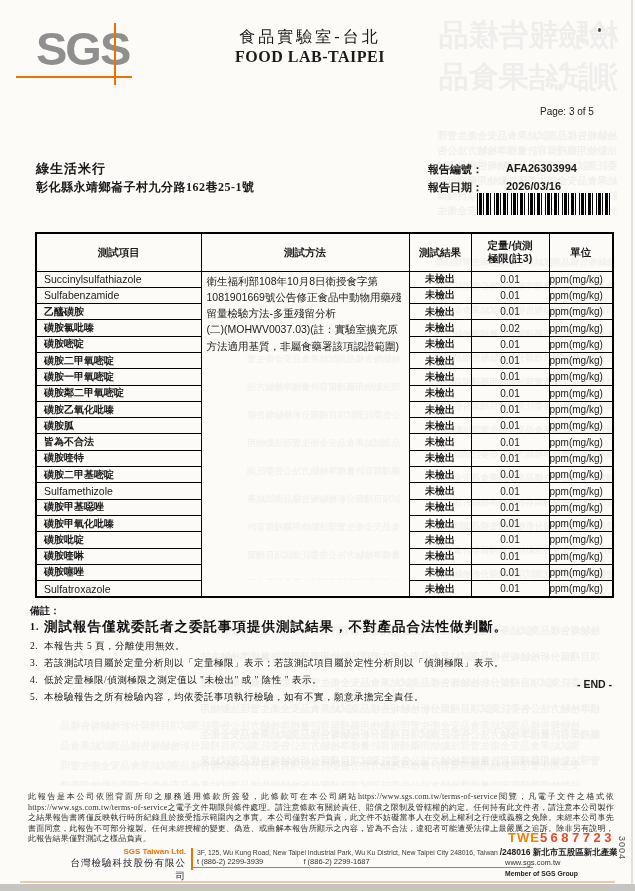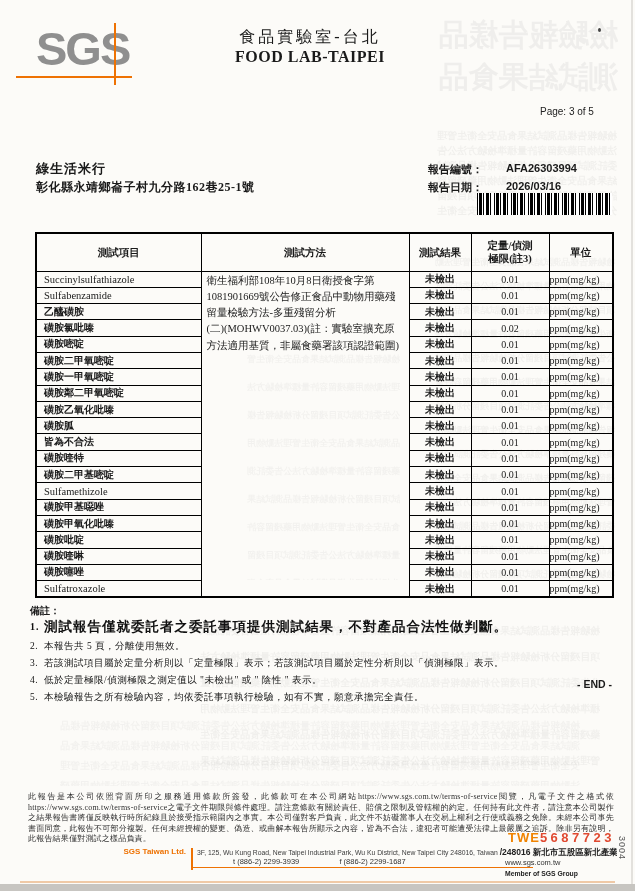--- a/index.html
+++ b/index.html
@@ -44,21 +44,21 @@
     position:absolute; left:477px; top:193px; width:135px; height:22px;
     background:repeating-linear-gradient(90deg,
       #000 0 1px,#fff 1px 2px,#000 2px 5px,#fff 5px 6px,#000 6px 7px,
       #fff 7px 9px,#000 9px 12px,#fff 12px 13px,#000 13px 14px,#fff 14px 17px);
   }
 
   
   table.results {
     position:absolute; left:35px; top:232px; width:577px;
     border-collapse:collapse; table-layout:fixed;
-    font-family:Liberation Serif, serif;
+    font-family:Liberation Sans, sans-serif;
   }
   table.results th, table.results td { border:1px solid #000; }
   table.results { border:2px solid #000; }
   table.results thead tr { height:38px; }
   table.results th { font-size:10.5px; font-weight:bold; text-align:center; vertical-align:middle; line-height:13px; }
   table.results tbody tr { height:16.3px; }
   td.c-item  { width:165px; padding-left:7px; font-size:10px; font-weight:bold; white-space:nowrap; overflow:hidden; }
   td.c-item.latin { font-weight:normal; font-size:10.5px; }
   td.c-method{ width:208px; vertical-align:top; font-size:10.5px; line-height:16.3px; padding:1px 3px 0 5px; font-weight:normal; }
   td.c-result{ width:62px; text-align:center; font-size:10px; font-weight:bold; }
@@ -85,21 +85,21 @@
   .serial .num { color:#e04a31; letter-spacing:3.5px; }
   .side-code { position:absolute; left:617px; top:836px; font-family:"Liberation Sans", sans-serif;
     font-size:9px; color:#555; writing-mode:vertical-rl; letter-spacing:1px; }
   .co-en { position:absolute; left:88px; top:847px; width:98px; text-align:right;
     font-family:"Liberation Sans", sans-serif; font-size:8px; font-weight:bold; color:#ee7203; }
   .co-zh { position:absolute; left:62px; top:857px; width:124px; text-align:right; font-size:9.5px; color:#20232b; letter-spacing:1px; }
   .co-divider { position:absolute; left:191px; top:848px; width:2px; height:22px; background:#ee7203; }
   .addr-line { position:absolute; left:197px; top:847px; width:420px; white-space:nowrap; overflow:hidden;
     font-family:"Liberation Sans", sans-serif; font-size:6.8px; color:#3c3c3c; }
   .addr-line .zh { font-size:8.5px; font-weight:bold; color:#222; }
-  .tel-row { position:absolute; left:197px; top:857px; width:300px; font-family:"Liberation Sans", sans-serif; font-size:7.5px; color:#333;margin-left:36px; }
+  .tel-row { position:absolute; left:197px; top:857px; width:300px; font-family:"Liberation Sans", sans-serif; font-size:7.5px; color:#333; }
   .tel-row span { margin-right:38px; }
   .web { position:absolute; left:505px; top:858px; font-family:"Liberation Sans", sans-serif; font-size:7.5px; color:#333; }
   .addr-rule { position:absolute; left:193px; top:867px; width:340px; height:1px; background:#ee7203; }
   .member { position:absolute; left:505px; top:870px; font-family:"Liberation Sans", sans-serif; font-size:6.8px; font-weight:bold; color:#222; }
   .footer-rule { position:absolute; left:20px; top:881px; width:595px; height:2px; background:#efc9a6; }
 </style>
 </head>
 <body>
 
 <div class="page">
@@ -277,20 +277,21 @@
   <div class="end-marker">- END -</div>
 
   <div class="disclaimer">此報告是本公司依照背面所印之服務通用條款所簽發，此條款可在本公司網站https://www.sgs.com.tw/terms-of-service閱覽，凡電子文件之格式依https://www.sgs.com.tw/terms-of-service之電子文件期限與條件處理。請注意條款有關於責任、賠償之限制及管轄權的約定。任何持有此文件者，請注意本公司製作之結果報告書將僅反映執行時所紀錄且於接受指示範圍內之事實。本公司僅對客戶負責，此文件不妨礙當事人在交易上權利之行使或義務之免除。未經本公司事先書面同意，此報告不可部分複製。任何未經授權的變更、偽造、或曲解本報告所顯示之內容，皆為不合法，違犯者可能遭受法律上最嚴厲之追訴。除非另有說明，此報告結果僅對測試之樣品負責。</div>
 
   <div class="serial">
     <span class="pfx">TWE</span><span class="num">5687723</span>
   </div>
   <div class="side-code">3004</div>
 
   <div class="co-en">SGS Taiwan Ltd.</div>
+  <div class="co-zh">台灣檢驗科技股份有限公司</div>
   <div class="co-divider"></div>
 
   <div class="addr-line"><span>3F, 125, Wu Kung Road, New Taipei Industrial Park, Wu Ku District, New Taipei City 248016, Taiwan </span><span class="zh">/248016 新北市五股區新北產業園區五工路125號3樓</span></div>
 
   <div class="tel-row">
     <span>t (886-2) 2299-3939</span>
     <span>f (886-2) 2299-1687</span>
   </div>
   <div class="web">www.sgs.com.tw</div>
   <div class="addr-rule"></div>

